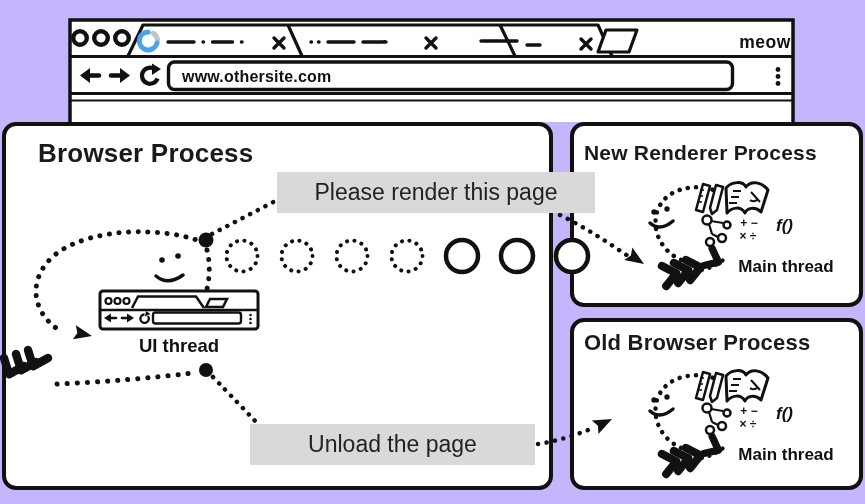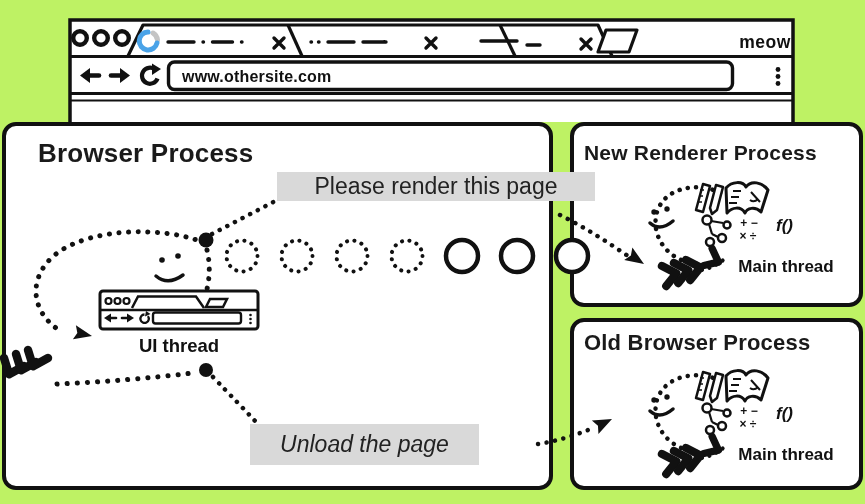--- a/index.html
+++ b/index.html
@@ -1,29 +1,29 @@
 <!DOCTYPE html>
 <html><head>
 <meta charset="utf-8">
 <style>
   html,body{margin:0;padding:0;background:#fff;}
-  .canvas{position:relative;width:865px;height:504px;background:#bef264;overflow:hidden;
+  .canvas{position:relative;width:865px;height:504px;background:#c4b5fd;overflow:hidden;
           font-family:"Liberation Sans",sans-serif;color:#111;}
   .procbox{position:absolute;border:4px solid #111;border-radius:14px;background:#fff;box-sizing:border-box;}
   #browser-box{left:2px;top:122px;width:551px;height:368px;}
   #new-box{left:570px;top:122px;width:293px;height:185px;}
   #old-box{left:570px;top:318px;width:293px;height:172px;}
   .proc-title{position:absolute;font-weight:700;color:#1a1a1a;letter-spacing:.2px;white-space:nowrap;}
   #browser-title{left:38px;top:138px;font-size:26px;}
   #new-title{left:584px;top:141px;font-size:21px;}
   #old-title{left:584px;top:330px;font-size:22px;}
   .msg-label{position:absolute;background:#d9d9d9;color:#222;display:flex;align-items:center;justify-content:center;
              font-size:23px;white-space:nowrap;}
-  #render-label{left:277px;top:172px;width:318px;height:29px;}
-  #unload-label{left:250px;top:424px;width:229px;height:41px;font-style:italic;}
+  #render-label{left:277px;top:172px;width:318px;height:41px;}
+  #unload-label{left:250px;top:424px;width:285px;height:41px;}
   svg{position:absolute;left:0;top:0;}
   svg text{font-family:"Liberation Sans",sans-serif;fill:#111;}
 </style>
 </head>
 <body>
 
 <div class="canvas">
 
   <div class="procbox" id="browser-box"></div>
   <div class="procbox" id="new-box"></div>

